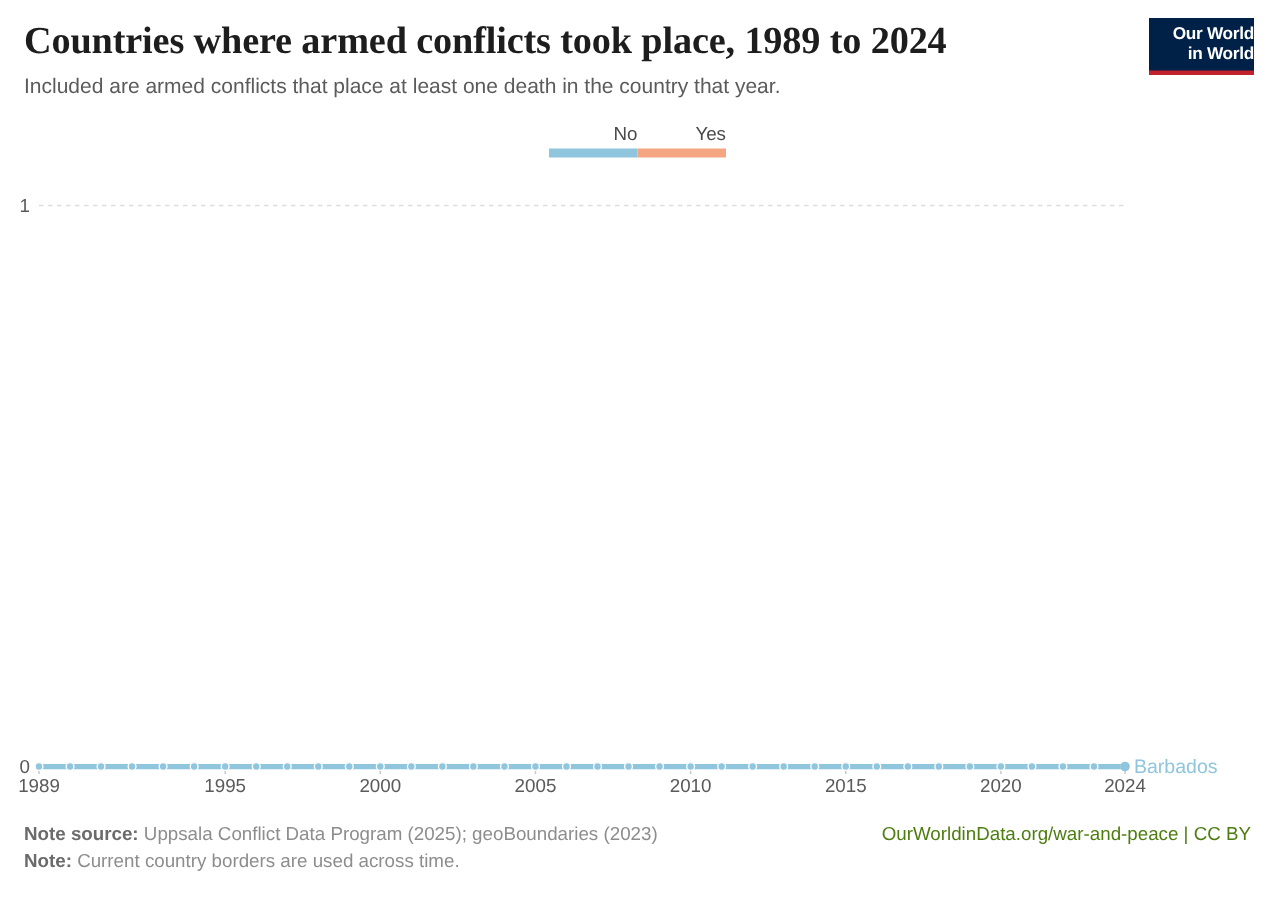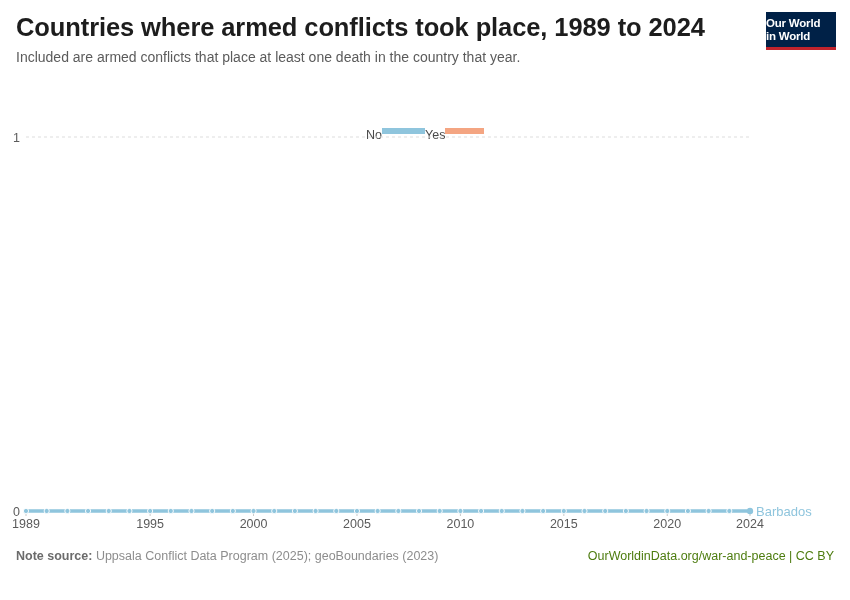--- a/index.html
+++ b/index.html
@@ -17,21 +17,21 @@
   }
 
   
   #header {
     position: absolute;
     left: 16px;
     top: 12px;
     width: 740px;
   }
   #chart-title {
-    font-family: Liberation Sans, sans-serif;
+    font-family: Liberation Serif, serif;
     font-size: 25.5px;
     font-weight: 700;
     color: #1d1d1d;
     letter-spacing: -0.1px;
     line-height: 30px;
     margin: 0;
     white-space: nowrap;
   }
   #chart-subtitle {
     font-family: "Liberation Sans", sans-serif;
@@ -44,21 +44,21 @@
   }
 
   
   #owid-logo {
     position: absolute;
     right: 14px;
     top: 12px;
     width: 70px;
     background: #002147;
     padding: 5px 0 0 0;
-    text-align: left;
+    text-align: right;
     box-sizing: border-box;
   }
   #owid-logo .logo-text {
     color: #ffffff;
     font-family: "Liberation Sans", sans-serif;
     font-size: 11.5px;
     font-weight: 700;
     line-height: 13px;
     letter-spacing: -0.2px;
     display: block;
@@ -75,24 +75,23 @@
     position: absolute;
     top: 82px;
     left: 0;
     width: 850px;
     display: flex;
     justify-content: center;
     align-items: flex-start;
   }
   .legend-item {
     display: flex;
-    flex-direction: row;
-    align-items: flex-start;
+    flex-direction: column;
+    align-items: flex-end;
     width: 59px;
-    margin-top: 46px;
   }
   .legend-label {
     font-size: 12.5px;
     color: #4a4a4a;
     line-height: 14px;
     margin-bottom: 3px;
   }
   .legend-swatch {
     width: 59px;
     height: 6px;
@@ -251,13 +250,16 @@
         <text x="756" y="515.5" text-anchor="start" class="series-label" fill="#8fc5dd">Barbados</text>
       </g>
   </svg>
 </div>
 
 <div id="footer">
   <div class="row">
     <span class="left"><b>Note source:</b> <span>Uppsala Conflict Data Program (2025); geoBoundaries (2023)</span></span>
     <span class="right">OurWorldinData.org/war-and-peace | CC BY</span>
   </div>
+  <div class="row">
+    <span class="left"><b>Note:</b> <span>Current country borders are used across time.</span></span>
+  </div>
 </div>
 
 </body></html>

